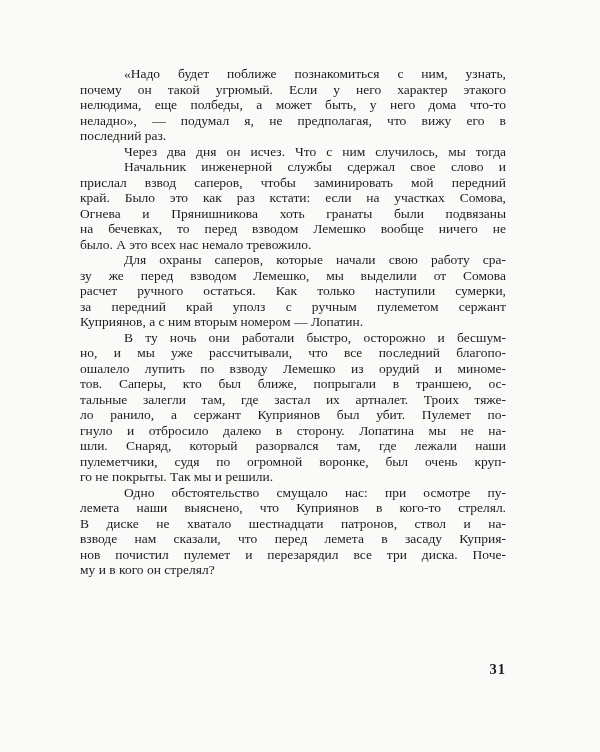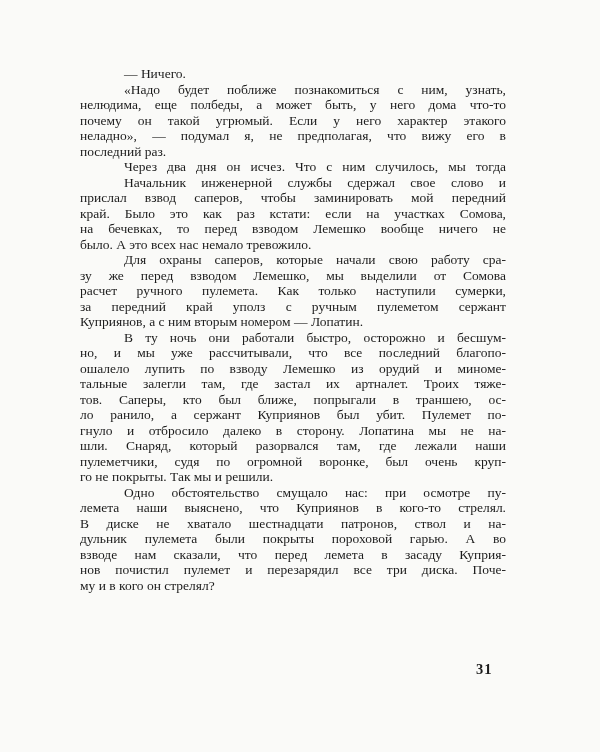--- a/index.html
+++ b/index.html
@@ -44,71 +44,68 @@
     text-indent: 44px;
   }
   .page-number {
     position: absolute;
     top: 661px;
     left: 476px;
     width: 30px;
     font-weight: bold;
     font-size: 14.5px;
     letter-spacing: 1px;
-    text-align: left;
+    text-align: right;
   }
 </style>
 </head>
 <body>
 
 <div class="page">
   <div class="text-block">
       <div class="paragraph">
-        <div class="line last">— Ничего.</div>
-      </div>
-      <div class="paragraph">
         <div class="line">«Надо будет поближе познакомиться с ним, узнать,</div>
+        <div class="line">почему он такой угрюмый. Если у него характер этакого</div>
         <div class="line">нелюдима, еще полбеды, а может быть, у него дома что-то</div>
-        <div class="line">почему он такой угрюмый. Если у него характер этакого</div>
         <div class="line">неладно», — подумал я, не предполагая, что вижу его в</div>
         <div class="line last">последний раз.</div>
       </div>
       <div class="paragraph">
         <div class="line">Через два дня он исчез. Что с ним случилось, мы тогда</div>
       </div>
       <div class="paragraph">
         <div class="line">Начальник инженерной службы сдержал свое слово и</div>
         <div class="line">прислал взвод саперов, чтобы заминировать мой передний</div>
         <div class="line">край. Было это как раз кстати: если на участках Сомова,</div>
+        <div class="line">Огнева и Прянишникова хоть гранаты были подвязаны</div>
         <div class="line">на бечевках, то перед взводом Лемешко вообще ничего не</div>
         <div class="line last">было. А это всех нас немало тревожило.</div>
       </div>
       <div class="paragraph">
         <div class="line">Для охраны саперов, которые начали свою работу сра-</div>
         <div class="line">зу же перед взводом Лемешко, мы выделили от Сомова</div>
-        <div class="line">расчет ручного пулемета. Как только наступили сумерки,</div>
+        <div class="line">расчет ручного остаться. Как только наступили сумерки,</div>
         <div class="line">за передний край уполз с ручным пулеметом сержант</div>
         <div class="line last">Куприянов, а с ним вторым номером — Лопатин.</div>
       </div>
       <div class="paragraph">
         <div class="line">В ту ночь они работали быстро, осторожно и бесшум-</div>
         <div class="line">но, и мы уже рассчитывали, что все последний благопо-</div>
         <div class="line">ошалело лупить по взводу Лемешко из орудий и миноме-</div>
+        <div class="line">тов. Саперы, кто был ближе, попрыгали в траншею, ос-</div>
         <div class="line">тальные залегли там, где застал их артналет. Троих тяже-</div>
-        <div class="line">тов. Саперы, кто был ближе, попрыгали в траншею, ос-</div>
         <div class="line">ло ранило, а сержант Куприянов был убит. Пулемет по-</div>
         <div class="line">гнуло и отбросило далеко в сторону. Лопатина мы не на-</div>
         <div class="line">шли. Снаряд, который разорвался там, где лежали наши</div>
         <div class="line">пулеметчики, судя по огромной воронке, был очень круп-</div>
         <div class="line last">го не покрыты. Так мы и решили.</div>
       </div>
       <div class="paragraph">
         <div class="line">Одно обстоятельство смущало нас: при осмотре пу-</div>
         <div class="line">лемета наши выяснено, что Куприянов в кого-то стрелял.</div>
         <div class="line">В диске не хватало шестнадцати патронов, ствол и на-</div>
-        <div class="line">дульник пулемета были покрыты пороховой гарью. А  во</div>
         <div class="line">взводе нам сказали, что перед лемета в засаду Куприя-</div>
         <div class="line">нов почистил пулемет и перезарядил все три диска. Поче-</div>
         <div class="line last">му и в кого он стрелял?</div>
       </div>
     </div>
   <div class="page-number">31</div>
 </div>
 
 </body></html>

